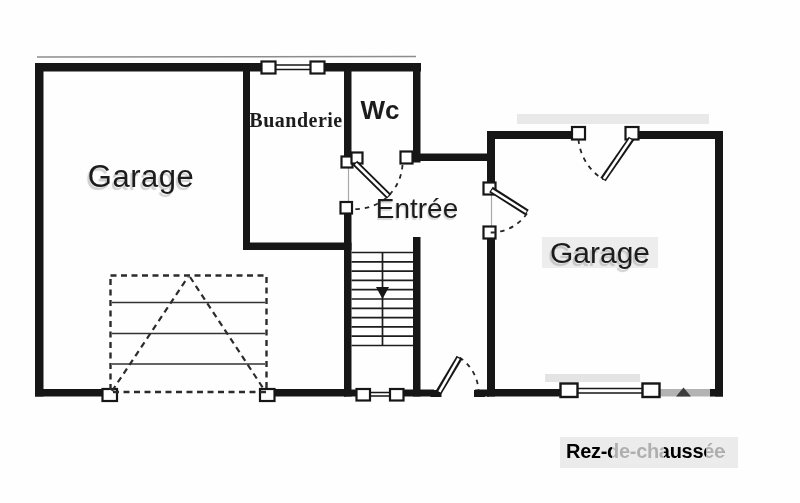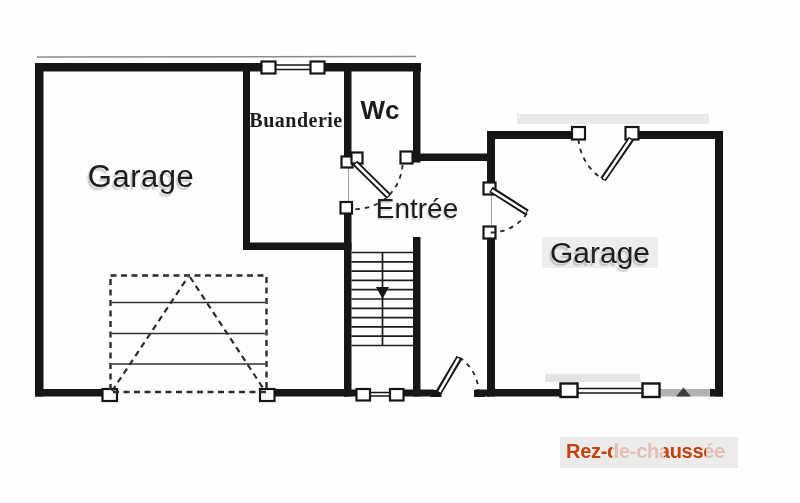--- a/index.html
+++ b/index.html
@@ -8,21 +8,21 @@
   #plan-svg{position:absolute;left:0;top:0;}
   .lbl{position:absolute;transform:translate(-50%,-50%);white-space:nowrap;color:#1c1c1c;z-index:5;}
   .lbl-garage{left:141px;top:177px;font-size:31px;letter-spacing:.5px;
               text-shadow:-2px 3px 1px rgba(120,120,120,.35);}
   .lbl-buanderie{left:296px;top:120px;font-size:20px;font-weight:700;
                  font-family:"Liberation Serif",serif;letter-spacing:.5px;}
   .lbl-wc{left:380px;top:110px;font-size:26px;font-weight:700;}
   .lbl-entree{left:417px;top:209px;font-size:28px;text-shadow:-1px 2px 1px rgba(130,130,130,.3);text-align:right;}
   .lbl-chambre{left:600px;top:253px;font-size:30px;text-shadow:-2px 3px 1px rgba(120,120,120,.35);}
   .lbl-rez{position:absolute;left:566px;top:440px;transform:none;font-size:20px;font-weight:700;
-           letter-spacing:-.3px;color:#c2410c;z-index:6;}
+           letter-spacing:-.3px;color:#000000;z-index:6;}
   .fade-strip{position:absolute;background:rgba(236,236,236,.74);z-index:7;}
   .fade-strip.s1{left:612px;top:439px;width:52px;height:25px;}
   .fade-strip.s2{left:706px;top:439px;width:18px;height:25px;}
 </style>
 </head>
 <body>
 
 <div id="canvas">
 
   <svg id="plan-svg" width="800" height="503" viewBox="0 0 800 503">

